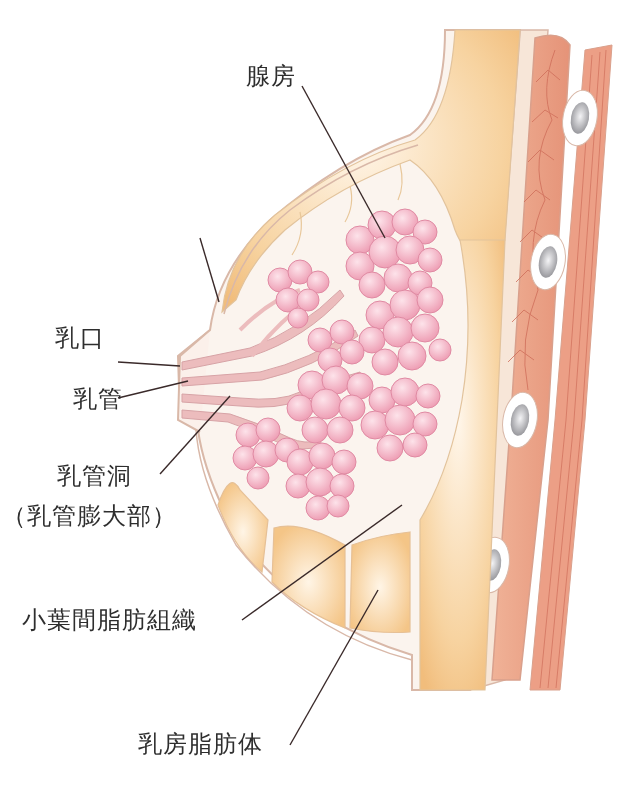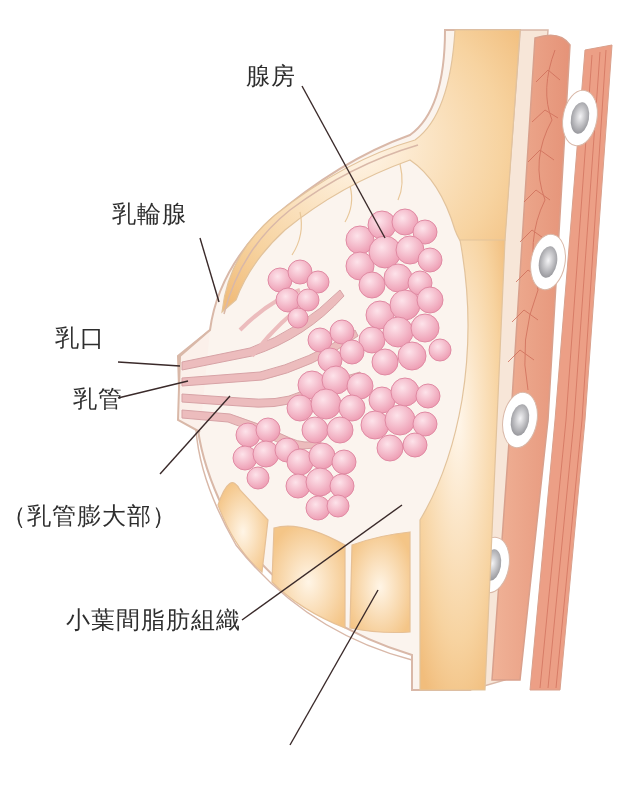--- a/index.html
+++ b/index.html
@@ -191,19 +191,20 @@
       <line x1="200" y1="238" x2="219" y2="302"></line>
       <line x1="118" y1="362" x2="180" y2="366"></line>
       <line x1="118" y1="398" x2="188" y2="381"></line>
       <line x1="160" y1="474" x2="230" y2="396"></line>
       <line x1="242" y1="620" x2="402" y2="505"></line>
       <line x1="290" y1="745" x2="378" y2="590"></line>
     </g>
   </svg>
 
   <span class="label" style="left:246px; top:62px;">腺房</span>
-  <span class="label" style="left:112px; top:200px;">乳輪腺</span>
   <span class="label" style="left:55px; top:324px;">乳口</span>
   <span class="label" style="left:55px; top:385px;margin-left:18px;">乳管</span>
+  <span class="label" style="left:57px; top:462px;">乳管洞</span>
   <span class="label" style="left:2px; top:502px;">（乳管膨大部）</span>
-  <span class="label" style="left:22px; top:606px;margin-left:44px;">小葉間脂肪組織</span>
+  <span class="label" style="left:22px; top:606px;">小葉間脂肪組織</span>
+  <span class="label" style="left:138px; top:730px;">乳房脂肪体</span>
 
 </div>
 
 </body></html>

